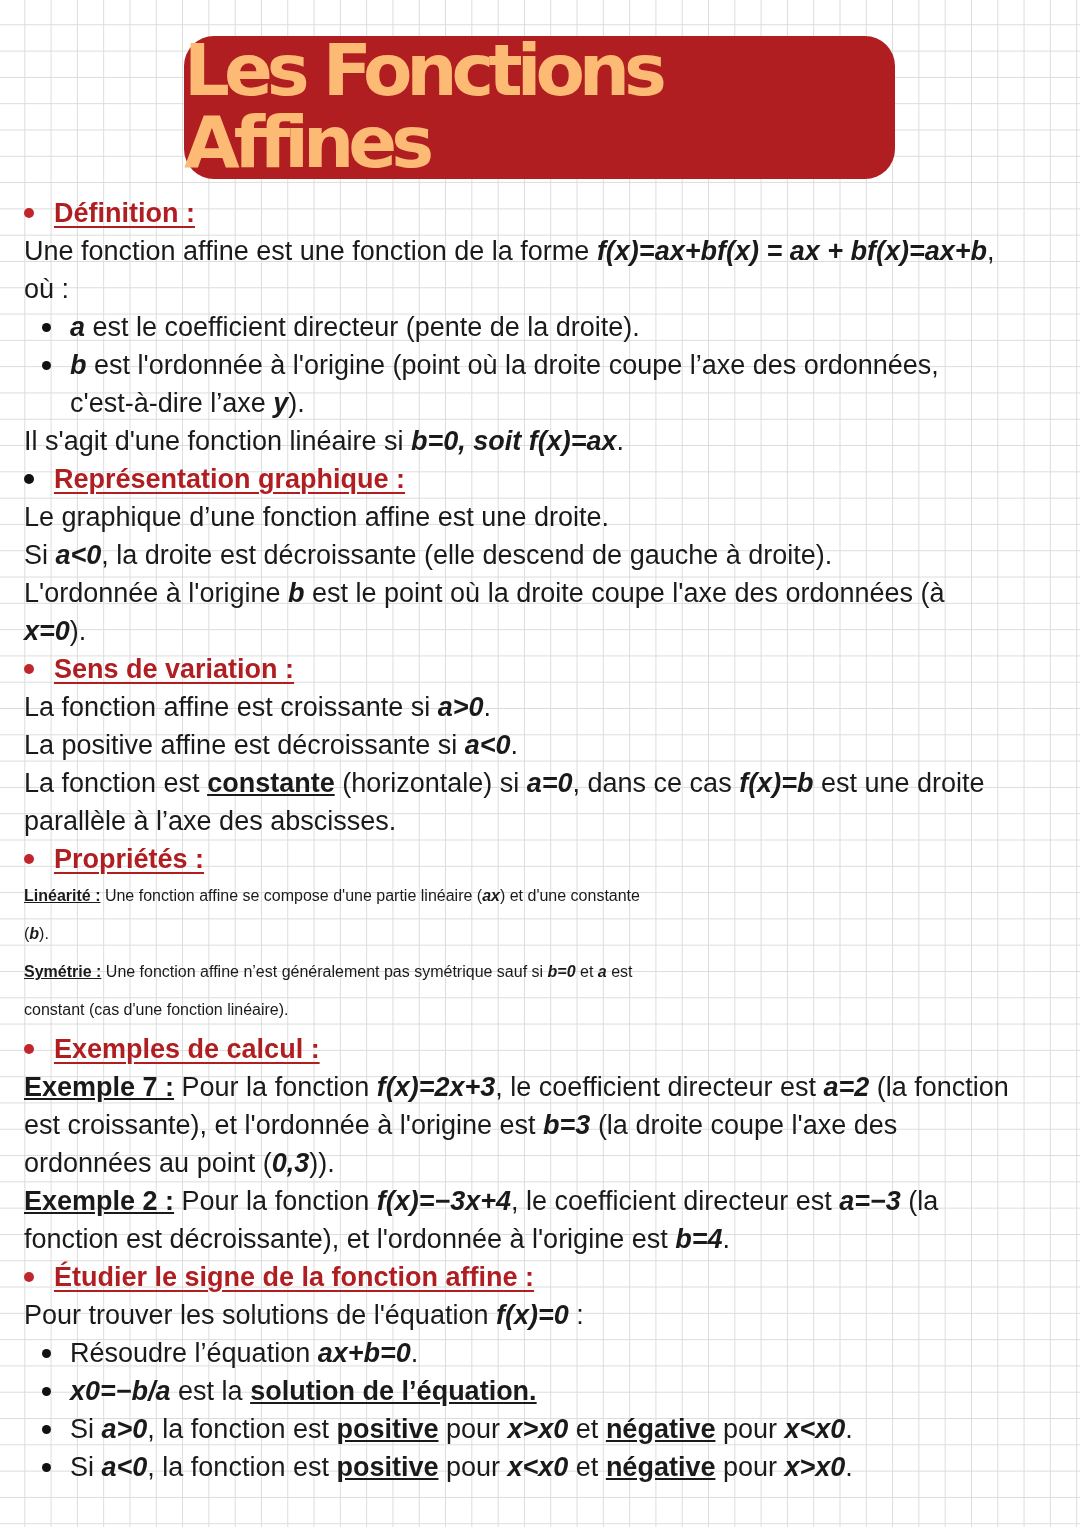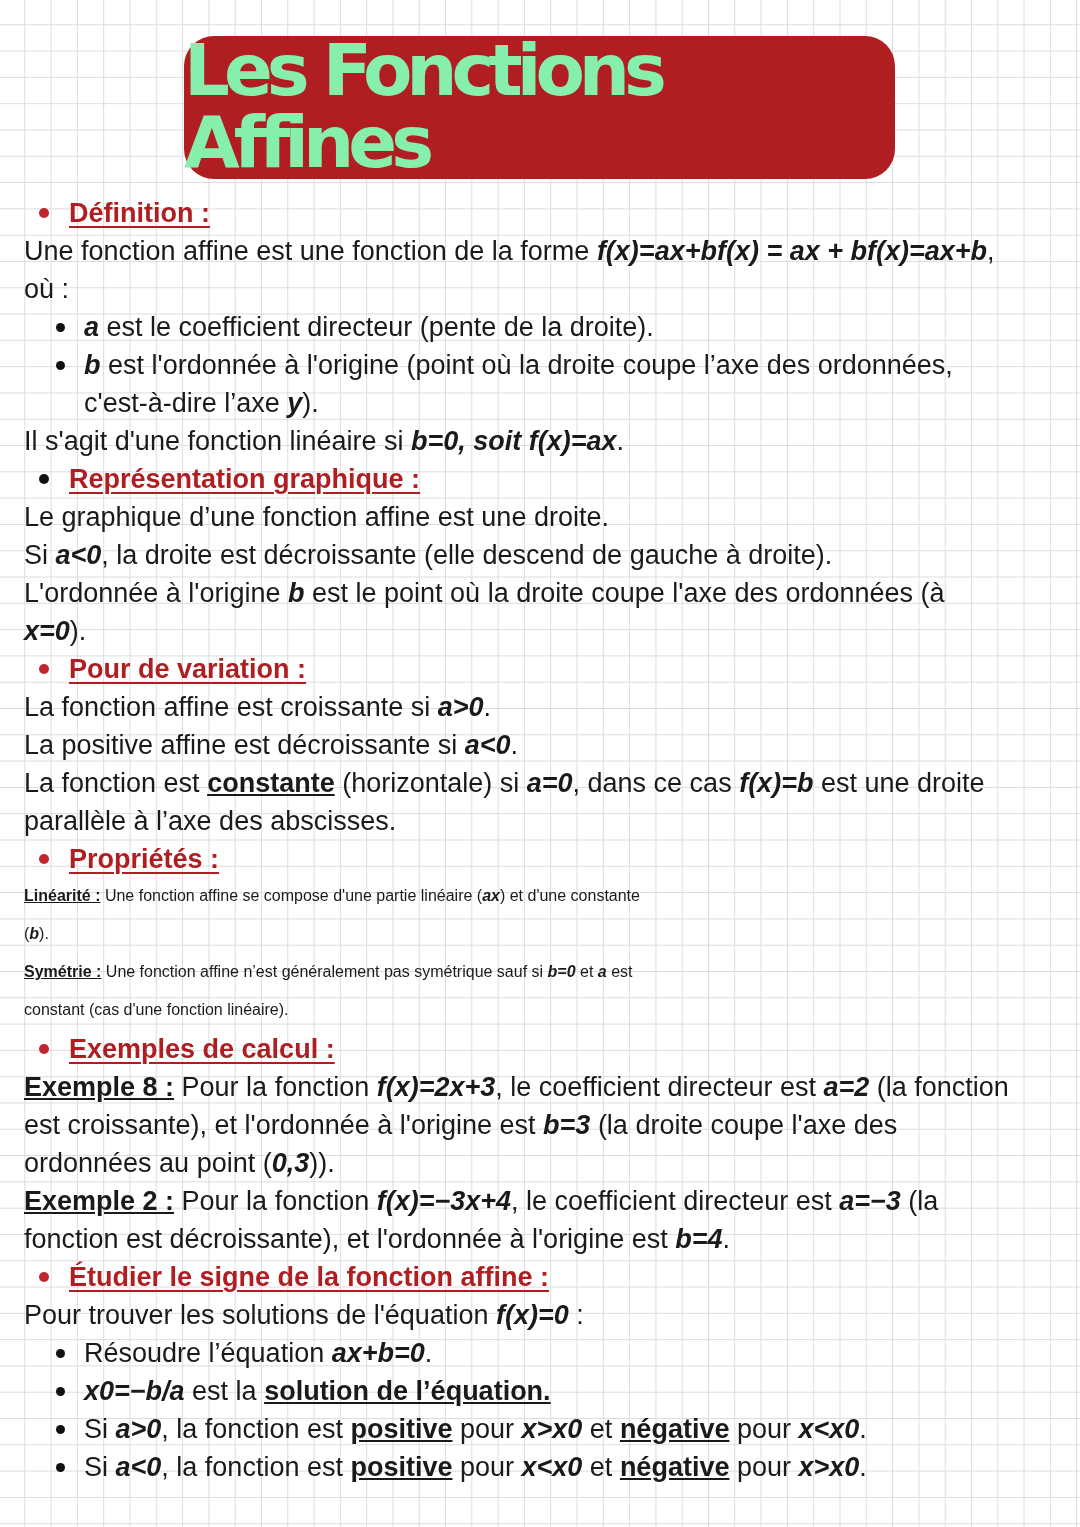--- a/index.html
+++ b/index.html
@@ -23,61 +23,60 @@
     top: 36px;
     width: 711px;
     height: 143px;
     background: #b01e22;
     border-radius: 30px;
     display: flex;
     align-items: center;
     justify-content: center;
   }
   .title-text {
-    color: #86efac;
+    color: #fdba74;
     font-family: "DejaVu Sans", "Liberation Sans", sans-serif;
     font-weight: bold;
     font-size: 72px;
     letter-spacing: -6px;
     line-height: 1;
     margin-top: -4px;
   }
   .content {
     position: absolute;
     left: 24px;
     top: 194px;
     width: 1040px;
     font-size: 27px;
     line-height: 38px;
   }
   .line { white-space: nowrap; height: 38px; }
   .heading {
     display: flex;
     align-items: center;
-    padding-left: 15px;
     height: 38px;
   }
   .heading .bullet {
     width: 10px; height: 10px; border-radius: 50%;
     background: #c0262c;
     margin-right: 20px;
     flex: none;
   }
   .heading .bullet.black { background: #111; }
   .heading .htext {
     color: #b01e22;
     font-weight: bold;
     text-decoration: underline;
     text-decoration-thickness: 2px;
     text-underline-offset: 4px;
   }
   .sub {
     display: flex;
     align-items: flex-start;
-    padding-left: 32px;
+    padding-left: 18px;
   }
   .sub .dot {
     width: 9px; height: 9px; border-radius: 50%;
     background: #111;
     margin-top: 15px;
     margin-right: 19px;
     flex: none;
   }
   .sub .stext { flex: 1; }
   b { font-weight: bold; text-decoration: underline; }
@@ -117,41 +116,41 @@
     <span class="bullet black"></span>
     <span class="htext">Représentation graphique :</span>
   </div>
   <div class="line">Le graphique d’une fonction affine est une droite.</div>
   <div class="line"><span>Si </span><i class="m">a&lt;0</i><span>, la droite est décroissante (elle descend de gauche à droite).</span></div>
   <div class="line"><span>L'ordonnée à l'origine </span><i class="m">b</i><span> est le point où la droite coupe l'axe des ordonnées (à</span></div>
   <div class="line"><i class="m">x=0</i><span>).</span></div>
 
   <div class="heading">
     <span class="bullet"></span>
-    <span class="htext">Pour de variation :</span>
+    <span class="htext">Sens de variation :</span>
   </div>
   <div class="line"><span>La fonction affine est croissante si </span><i class="m">a&gt;0</i><span>.</span></div>
   <div class="line"><span>La positive affine est décroissante si </span><i class="m">a&lt;0</i><span>.</span></div>
   <div class="line"><span>La fonction est </span><b>constante</b><span> (horizontale) si </span><i class="m">a=0</i><span>, dans ce cas </span><i class="m">f(x)=b</i><span> est une droite</span></div>
   <div class="line">parallèle à l’axe des abscisses.</div>
 
   <div class="heading">
     <span class="bullet"></span>
     <span class="htext">Propriétés :</span>
   </div>
   <div class="line small"><b>Linéarité :</b><span> Une fonction affine se compose d'une partie linéaire (</span><i class="m">ax</i><span>) et d'une constante</span></div>
   <div class="line small"><span>(</span><i class="m">b</i><span>).</span></div>
   <div class="line small"><b>Symétrie :</b><span> Une fonction affine n’est généralement pas symétrique sauf si </span><i class="m">b=0</i><span> et </span><i class="m">a</i><span> est</span></div>
   <div class="line small">constant (cas d'une fonction linéaire).</div>
 
   <div class="heading">
     <span class="bullet"></span>
     <span class="htext">Exemples de calcul :</span>
   </div>
-  <div class="line"><b>Exemple 8 :</b><span> Pour la fonction </span><i class="m">f(x)=2x+3</i><span>, le coefficient directeur est </span><i class="m">a=2</i><span> (la fonction</span></div>
+  <div class="line"><b>Exemple 7 :</b><span> Pour la fonction </span><i class="m">f(x)=2x+3</i><span>, le coefficient directeur est </span><i class="m">a=2</i><span> (la fonction</span></div>
   <div class="line"><span>est croissante), et l'ordonnée à l'origine est </span><i class="m">b=3</i><span> (la droite coupe l'axe des</span></div>
   <div class="line"><span>ordonnées au point (</span><i class="m">0,3</i><span>)).</span></div>
   <div class="line"><b>Exemple 2 :</b><span> Pour la fonction </span><i class="m">f(x)=−3x+4</i><span>, le coefficient directeur est </span><i class="m">a=−3</i><span> (la</span></div>
   <div class="line"><span>fonction est décroissante), et l'ordonnée à l'origine est </span><i class="m">b=4</i><span>.</span></div>
 
   <div class="heading">
     <span class="bullet"></span>
     <span class="htext">Étudier le signe de la fonction affine :</span>
   </div>
   <div class="line"><span>Pour trouver les solutions de l'équation </span><i class="m">f(x)=0</i><span> :</span></div>

